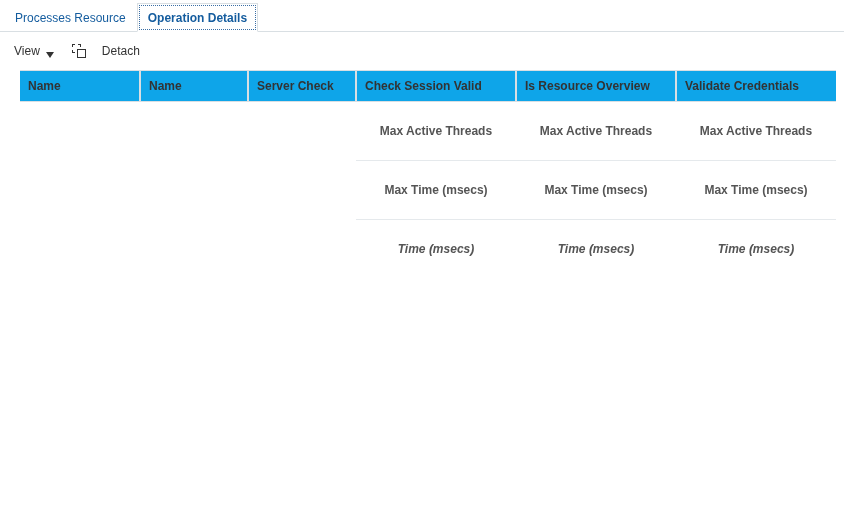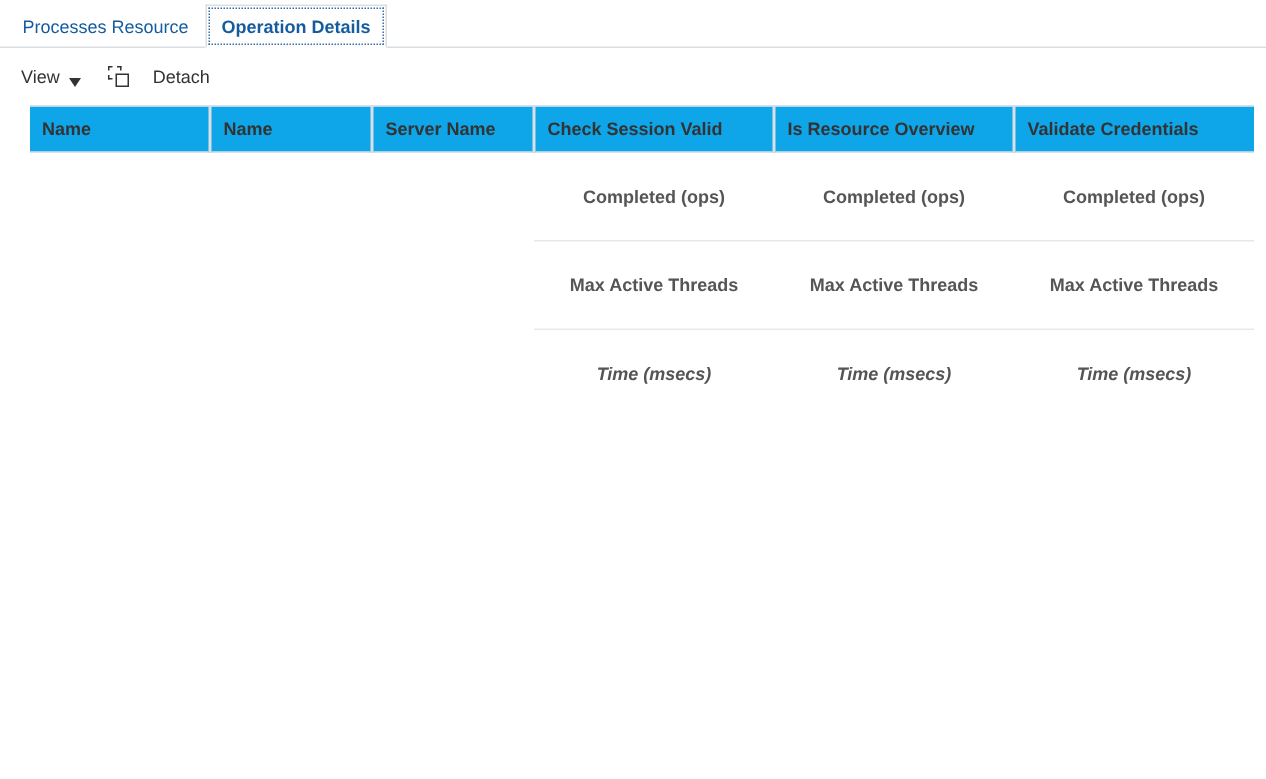--- a/index.html
+++ b/index.html
@@ -151,54 +151,54 @@
           <col class="col-host">
           <col class="col-server">
       <col class="col-metric">
           <col class="col-metric">
           <col class="col-metric">
     </colgroup>
     <thead>
       <tr>
         <th>Name</th>
         <th>Name</th>
-        <th>Server Name</th>
+        <th>Server Check</th>
         <th>Check Session Valid</th>
         <th>Is Resource Overview</th>
         <th>Validate Credentials</th>
       </tr>
     </thead>
     <tbody id="metric-body">
 
           <tr>
             <td class="blankcol"></td>
             <td class="blankcol"></td>
             <td class="blankcol"></td>
             <td>
-              <div class="metric-cell">Completed (ops)</div>
-            </td>
-            <td>
-              <div class="metric-cell">Completed (ops)</div>
-            </td>
-            <td>
-              <div class="metric-cell">Completed (ops)</div>
+              <div class="metric-cell">Max Active Threads</div>
+            </td>
+            <td>
+              <div class="metric-cell">Max Active Threads</div>
+            </td>
+            <td>
+              <div class="metric-cell">Max Active Threads</div>
             </td>
           </tr>
           <tr>
             <td class="blankcol"></td>
             <td class="blankcol"></td>
             <td class="blankcol"></td>
             <td>
-              <div class="metric-cell">Max Active Threads</div>
-            </td>
-            <td>
-              <div class="metric-cell">Max Active Threads</div>
-            </td>
-            <td>
-              <div class="metric-cell">Max Active Threads</div>
+              <div class="metric-cell">Max Time (msecs)</div>
+            </td>
+            <td>
+              <div class="metric-cell">Max Time (msecs)</div>
+            </td>
+            <td>
+              <div class="metric-cell">Max Time (msecs)</div>
             </td>
           </tr>
           <tr class="last">
             <td class="blankcol"></td>
             <td class="blankcol"></td>
             <td class="blankcol"></td>
             <td>
               <div class="metric-cell">Time (msecs)</div>
             </td>
             <td>

